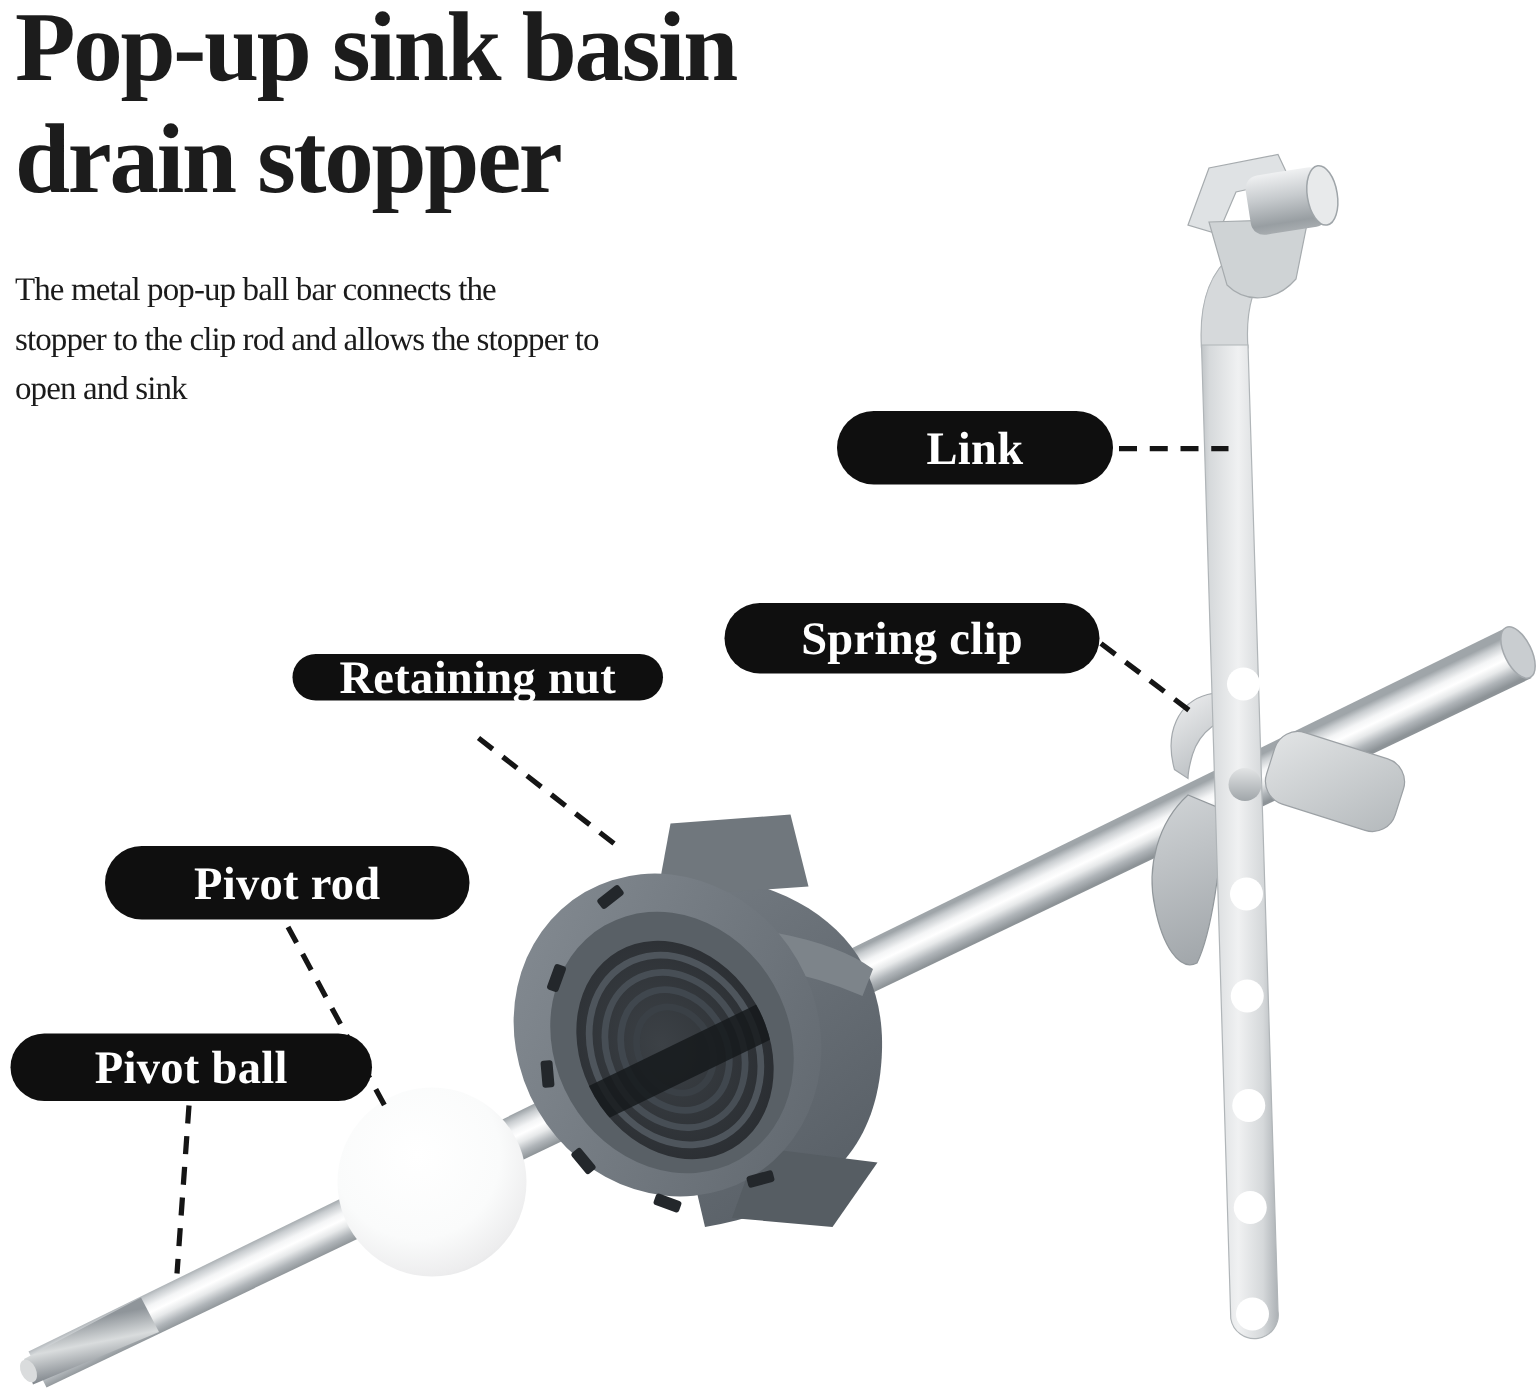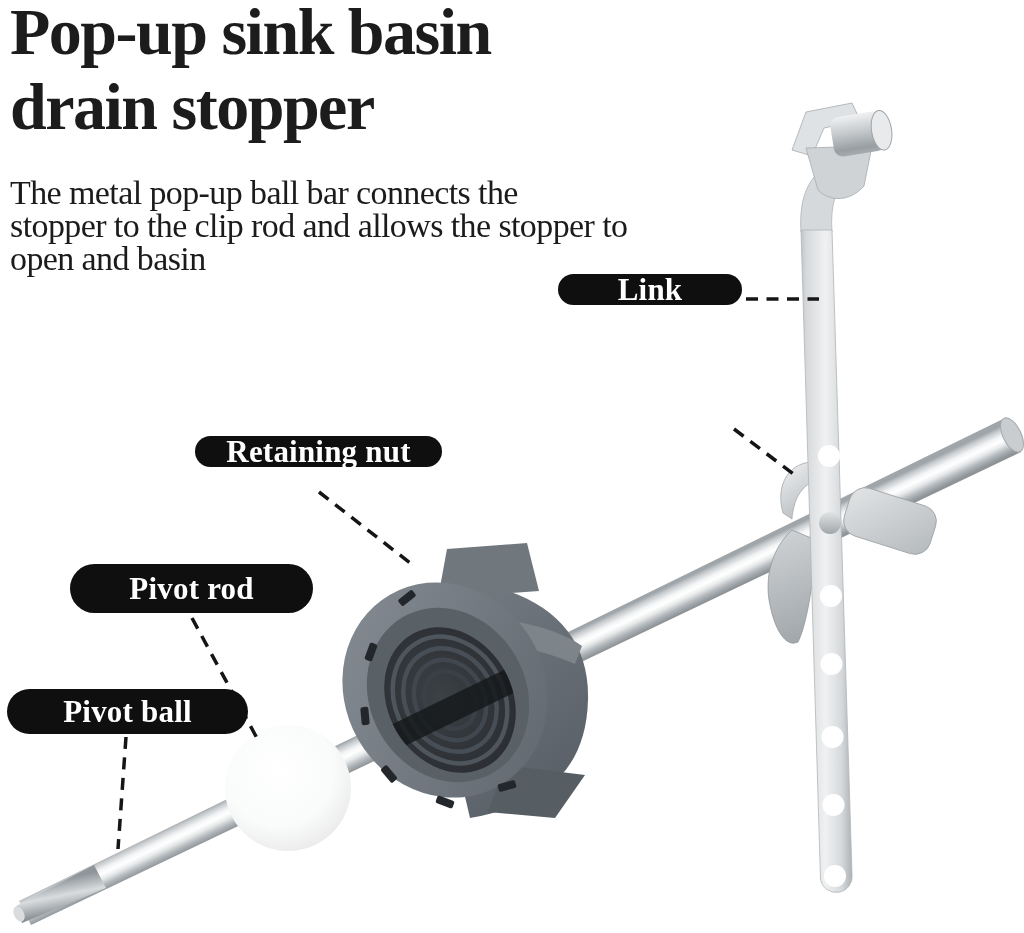--- a/index.html
+++ b/index.html
@@ -7,49 +7,49 @@
     position:relative;width:1024px;height:933px;background:#ffffff;
     font-family:Liberation Serif, serif;overflow:hidden;border-radius:26px;
   }
   .title{
     position:absolute;left:10px;top:-6px;
     font-size:66px;line-height:75px;font-weight:700;
     letter-spacing:-1.5px;color:#1c1c1c;white-space:nowrap;
   }
   .desc{
     position:absolute;left:10px;top:176px;
-    font-size:34px;line-height:33px;font-weight:400;
+    font-size:22px;line-height:33px;font-weight:400;
     letter-spacing:-0.6px;color:#1b1b1b;white-space:nowrap;
   }
   .diagram{position:absolute;left:0;top:0;width:1024px;height:933px;}
   .pill{
     position:absolute;background:#0f0f0f;color:#ffffff;border-radius:28px;
     display:flex;align-items:center;justify-content:center;
     font-weight:700;font-size:31px;letter-spacing:0.2px;white-space:nowrap;
   }
-  #pill-link  {left:558px;top:274px;width:184px;height:31px;}
+  #pill-link  {left:558px;top:274px;width:184px;height:49px;}
   #pill-spring{left:483px;top:402px;width:250px;height:47px;}
   #pill-nut   {left:195px;top:436px;width:247px;height:31px;text-align:right;}
   #pill-rod   {left:70px; top:564px;width:243px;height:49px;}
   #pill-ball  {left:7px;  top:689px;width:241px;height:45px;}
 </style>
 </head>
 <body>
 
 <div class="stage">
 
   <div class="title">
     <div>Pop-up sink basin</div>
     <div>drain stopper</div>
   </div>
 
   <div class="desc">
     <div>The metal pop-up ball bar connects the</div>
     <div>stopper to the clip rod and allows the stopper to</div>
-    <div>open and basin</div>
+    <div>open and sink</div>
   </div>
 
   <svg class="diagram" viewBox="0 0 1024 933" xmlns="http://www.w3.org/2000/svg">
     <defs>
       <linearGradient id="rodGrad" gradientUnits="userSpaceOnUse" x1="494" y1="670" x2="507" y2="697">
         <stop offset="0" stop-color="#9fa5a9"></stop>
         <stop offset="0.13" stop-color="#c9cdd0"></stop>
         <stop offset="0.32" stop-color="#f4f5f6"></stop>
         <stop offset="0.46" stop-color="#ffffff"></stop>
         <stop offset="0.62" stop-color="#e7e9ea"></stop>
@@ -186,17 +186,18 @@
     <g stroke="#151515" stroke-width="3.5" stroke-dasharray="12 8.5" fill="none">
       <path d="M746,299 L819,299"></path>
       <path d="M734,429 L796,476"></path>
       <path d="M319,492 L414,566"></path>
       <path d="M192,618 L258,740"></path>
       <path d="M126,737 L118,849"></path>
     </g>
   </svg>
 
   <div class="pill" id="pill-link">Link</div>
+  <div class="pill" id="pill-spring">Spring clip</div>
   <div class="pill" id="pill-nut">Retaining nut</div>
   <div class="pill" id="pill-ball">Pivot ball</div>
   <div class="pill" id="pill-rod">Pivot rod</div>
 
 </div>
 
 </body></html>

